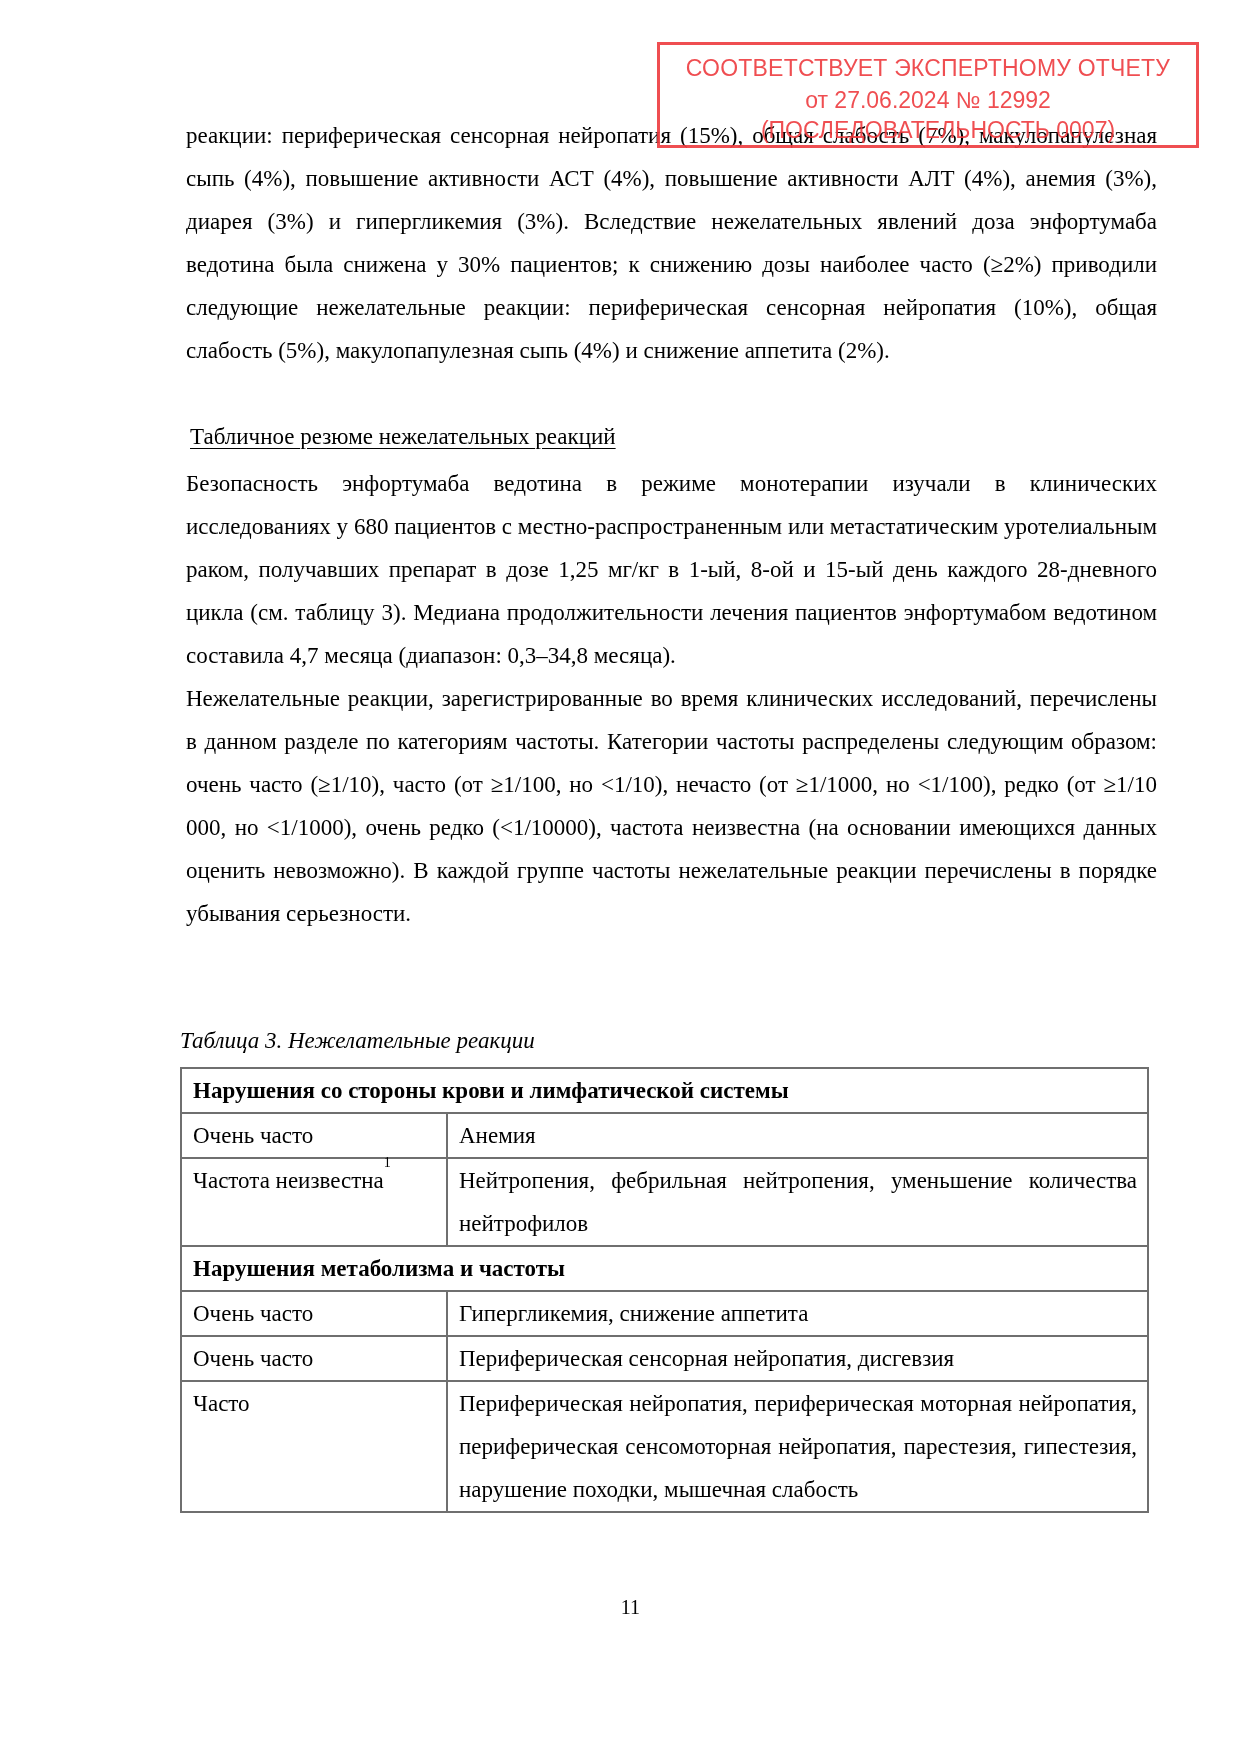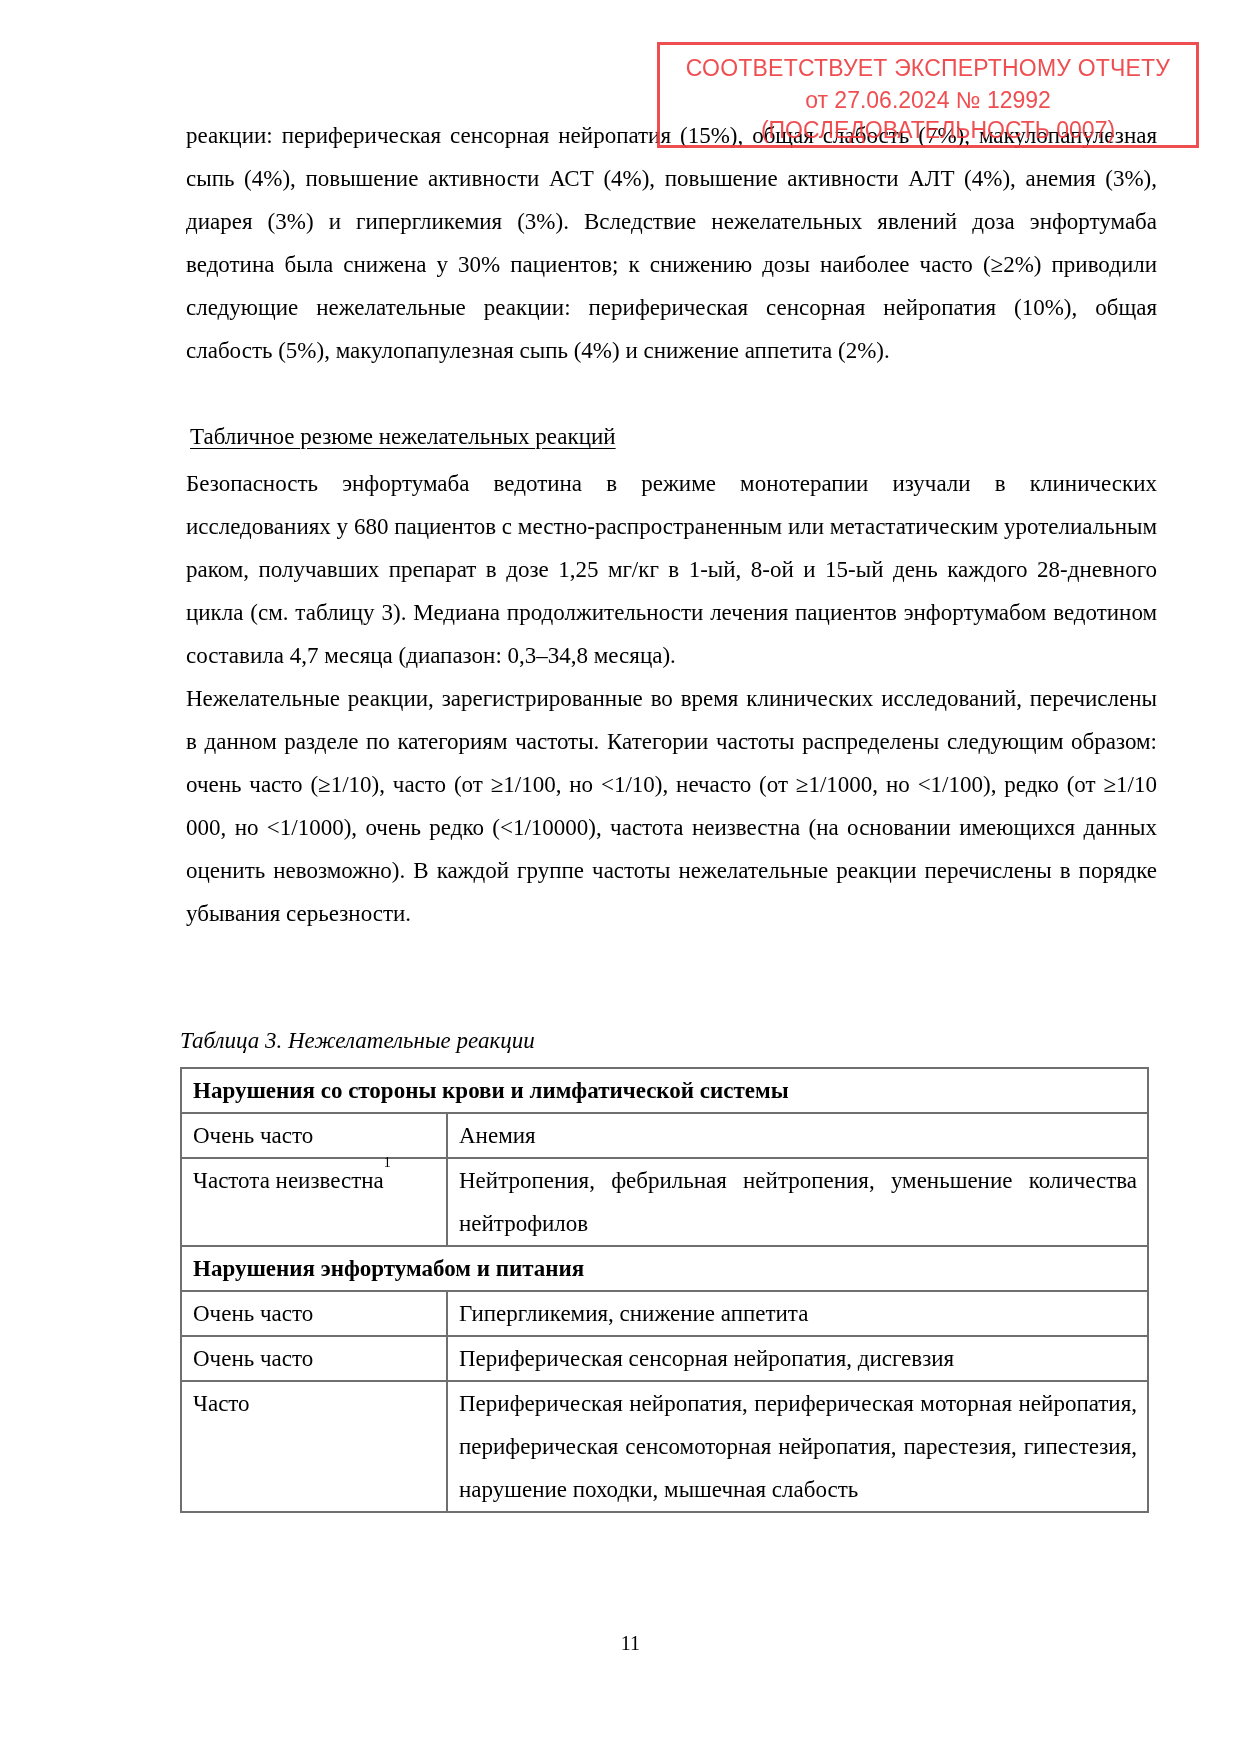--- a/index.html
+++ b/index.html
@@ -85,21 +85,21 @@
       font-size: 14px;
       vertical-align: top;
       position: relative;
       top: -3px;
       line-height: 1;
     }
     .page-number {
       position: absolute;
       left: 0;
       width: 1225px;
-      top: 1628px;
+      top: 1592px;
       text-align: center;
       font-size: 20px;
       line-height: 30px;
       padding-left: 36px;
       box-sizing: border-box;
     }
     .stamp {
       position: absolute;
       left: 657px;
       top: 42px;
@@ -163,21 +163,21 @@
       <tr>
         <td>Очень часто</td>
         <td class="c2">Анемия</td>
       </tr>
       <tr>
         <td><span>Частота неизвестна</span><sup class="fn">1</sup></td>
         <td class="c2">Нейтропения, фебрильная нейтропения, уменьшение количества нейтрофилов</td>
       </tr>
 
       <tr>
-        <td class="sec" colspan="2">Нарушения энфортумабом и питания</td>
+        <td class="sec" colspan="2">Нарушения метаболизма и частоты</td>
       </tr>
       <tr>
         <td>Очень часто</td>
         <td class="c2">Гипергликемия, снижение аппетита</td>
       </tr>
 
       <tr>
         <td>Очень часто</td>
         <td class="c2">Периферическая сенсорная нейропатия, дисгевзия</td>
       </tr>

